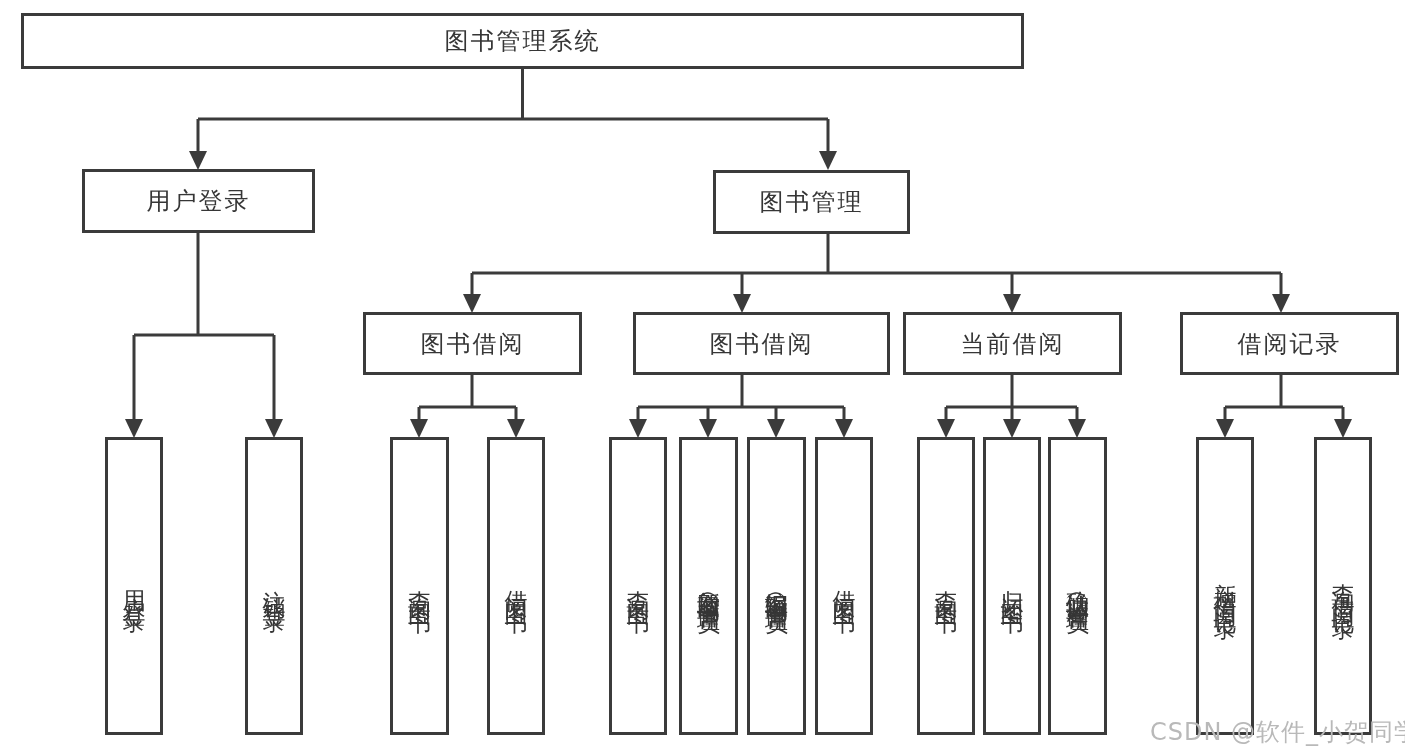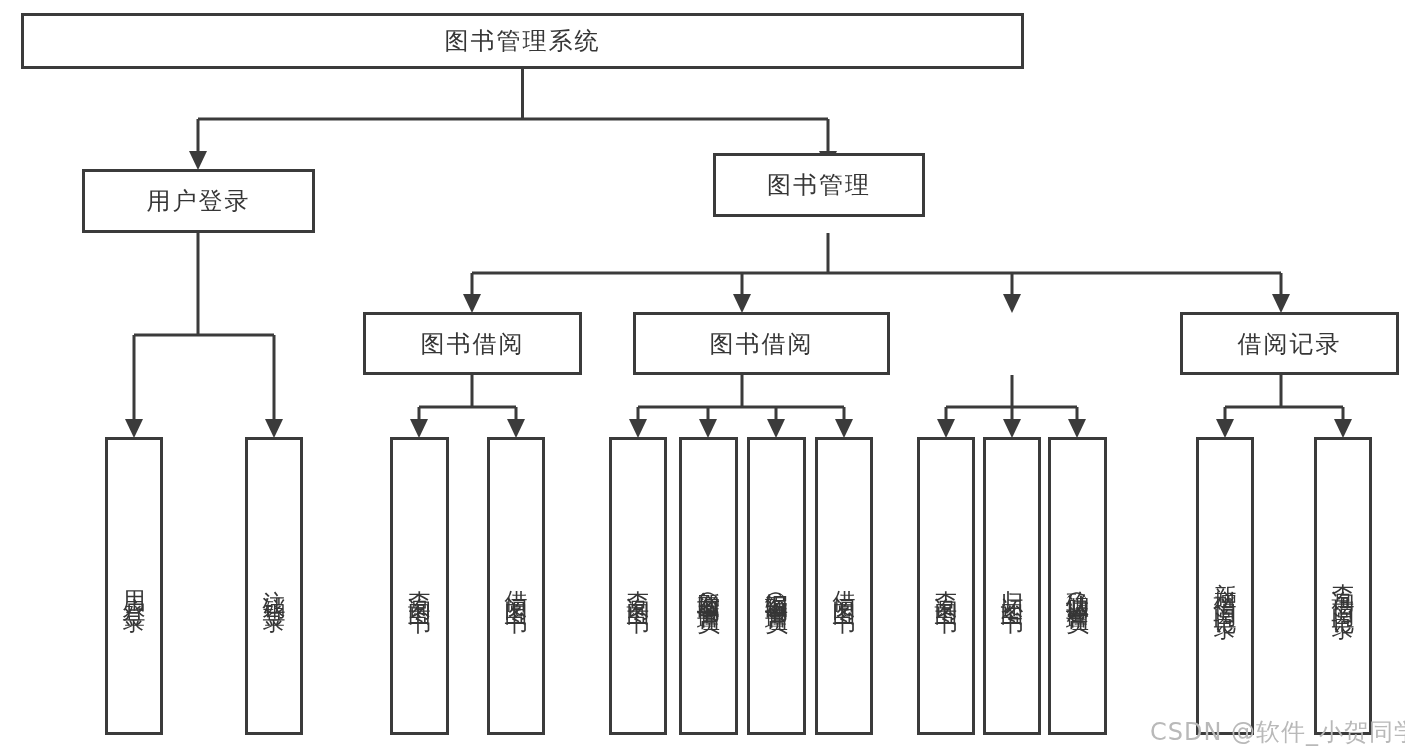--- a/index.html
+++ b/index.html
@@ -101,29 +101,32 @@
     </g>
   </svg>
 
   <div class="node h" style="left:21px;top:13px;width:1003px;height:56px">
     <span>图书管理系统</span>
   </div>
 
   <div class="node h" style="left:82px;top:169px;width:233px;height:64px">
     <span>用户登录</span>
   </div>
-  <div class="node h" style="left:713px;top:153px;width:212px;height:64px">
+  <div class="node h" style="left:713px;top:170px;width:197px;height:64px">
     <span>图书管理</span>
   </div>
 
   <div class="node h" style="left:363px;top:312px;width:219px;height:63px">
     <span>图书借阅</span>
   </div>
   <div class="node h" style="left:633px;top:312px;width:257px;height:63px">
     <span>图书借阅</span>
+  </div>
+  <div class="node h" style="left:903px;top:312px;width:219px;height:63px">
+    <span>当前借阅</span>
   </div>
   <div class="node h" style="left:1180px;top:312px;width:219px;height:63px">
     <span>借阅记录</span>
   </div>
 
   <div class="node v" style="left:105px;top:437px;width:58px;height:298px">
     <span>用户登录</span>
   </div>
   <div class="node v" style="left:245px;top:437px;width:58px;height:298px">
     <span>注销登录</span>

